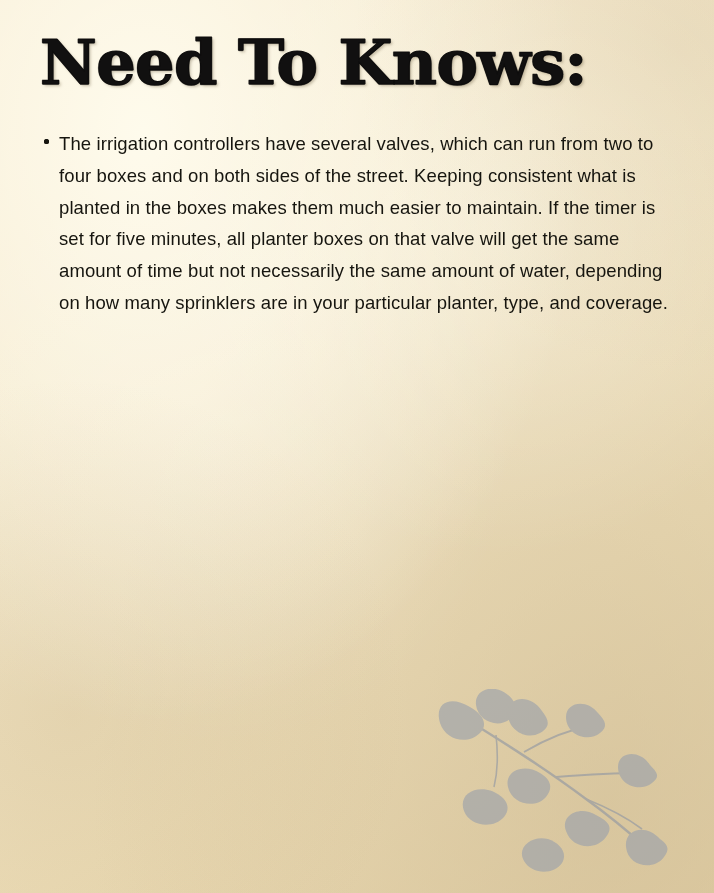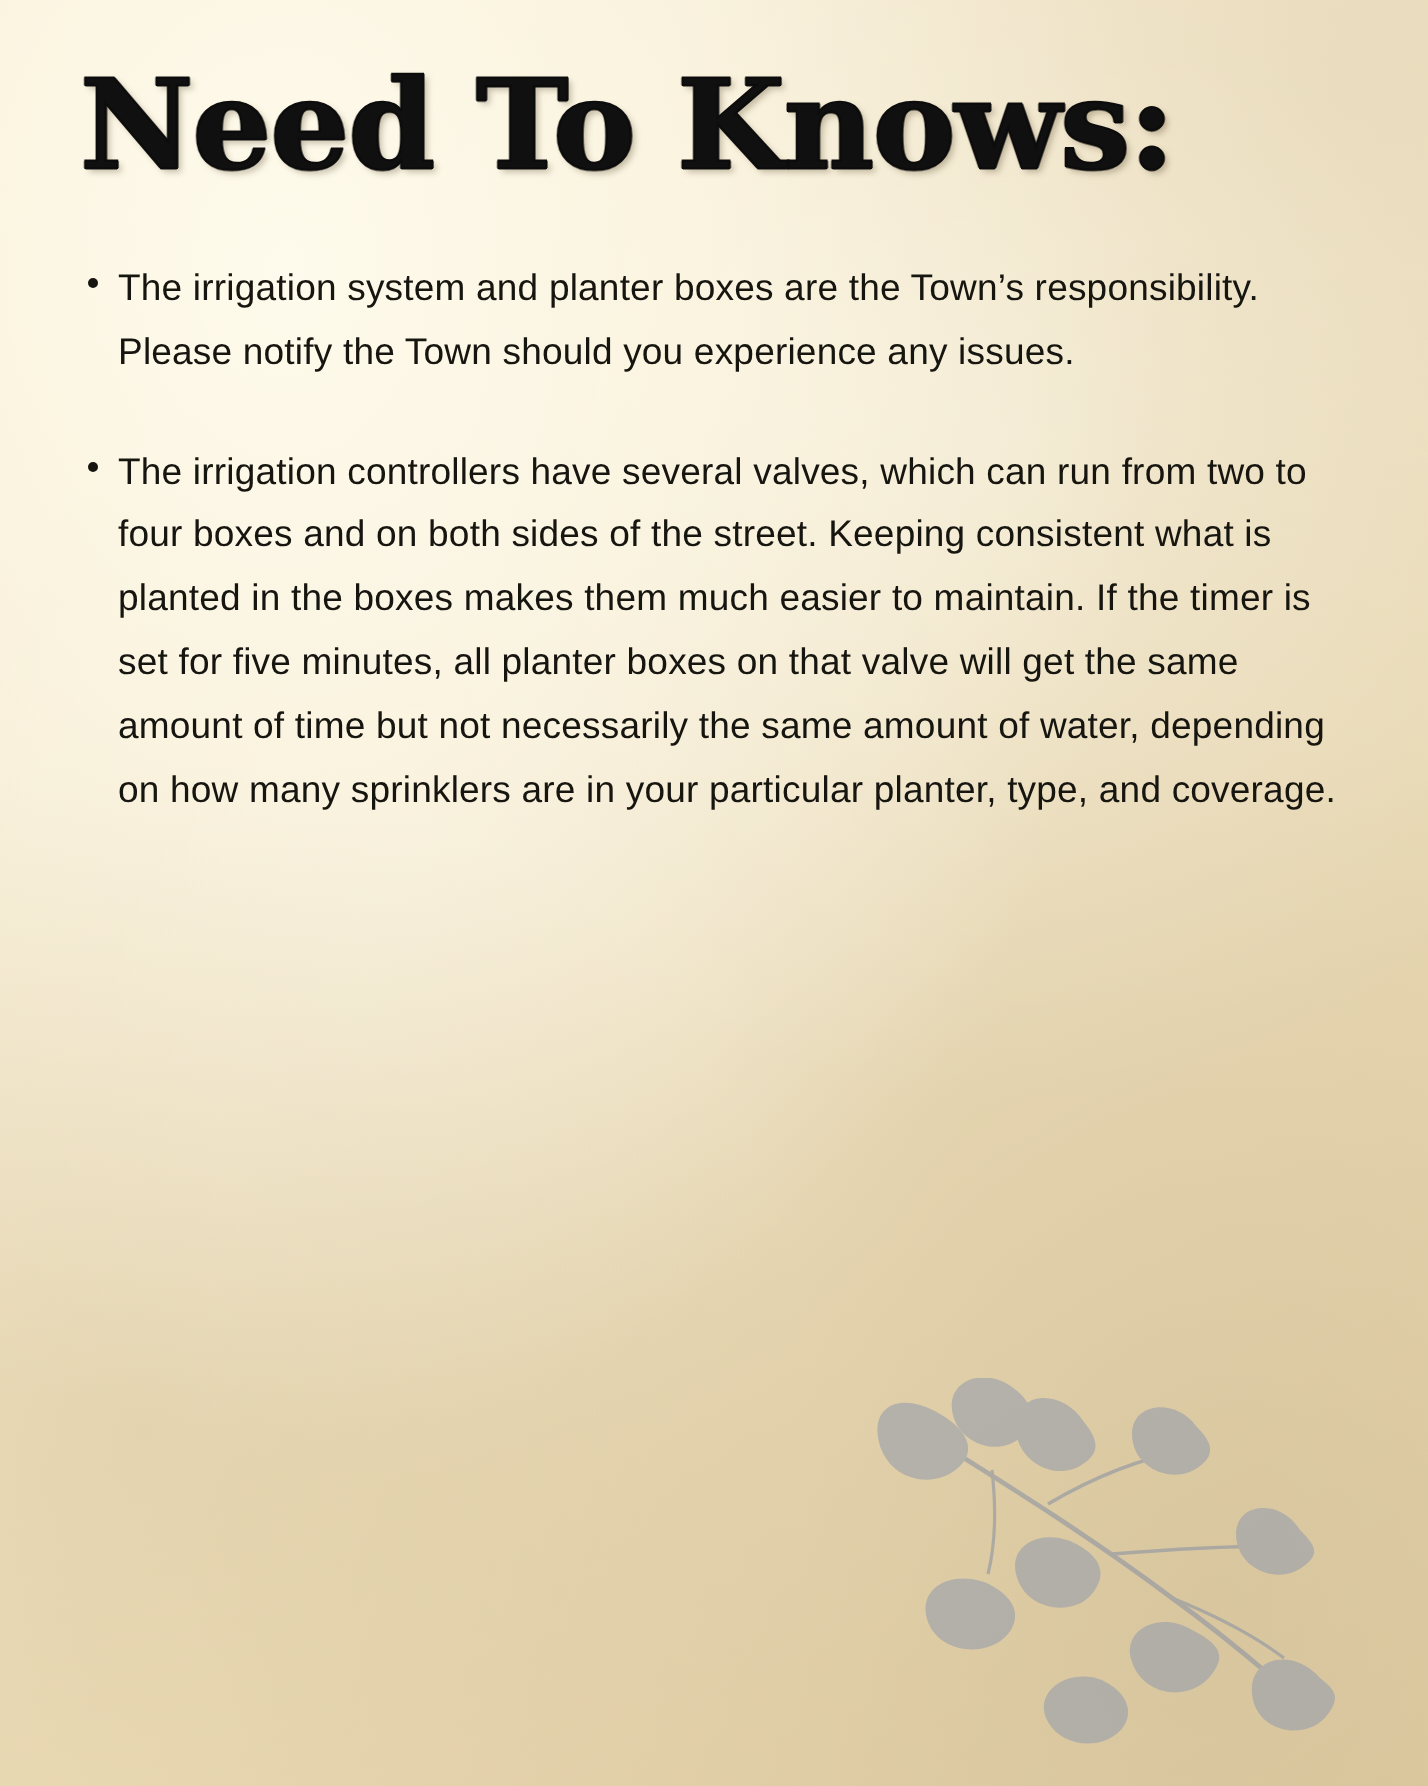--- a/index.html
+++ b/index.html
@@ -102,21 +102,20 @@
 
 <div class="page">
 
   <div class="content">
 
     <h1 class="doc-title">Need To Knows:</h1>
 
     <ul class="bullets">
       <li>
         <span class="dot"></span>
-        <span>The irrigation system and planter boxes are the Town’s responsibility.  Please notify the Town should you experience any issues.</span>
       </li>
       <li>
         <span class="dot"></span>
         <span>The irrigation controllers have several valves, which can run from two to four boxes and on both sides of the street. Keeping consistent what is planted in the boxes makes them much easier to maintain. If the timer is set for five minutes, all planter boxes on that valve will get  the same amount of time but not necessarily the same amount of water, depending on how many sprinklers are in your particular planter, type, and coverage.</span>
       </li>
     </ul>
 
   </div>
 
   <svg class="leaf-art" viewBox="0 0 260 190" aria-hidden="true">

